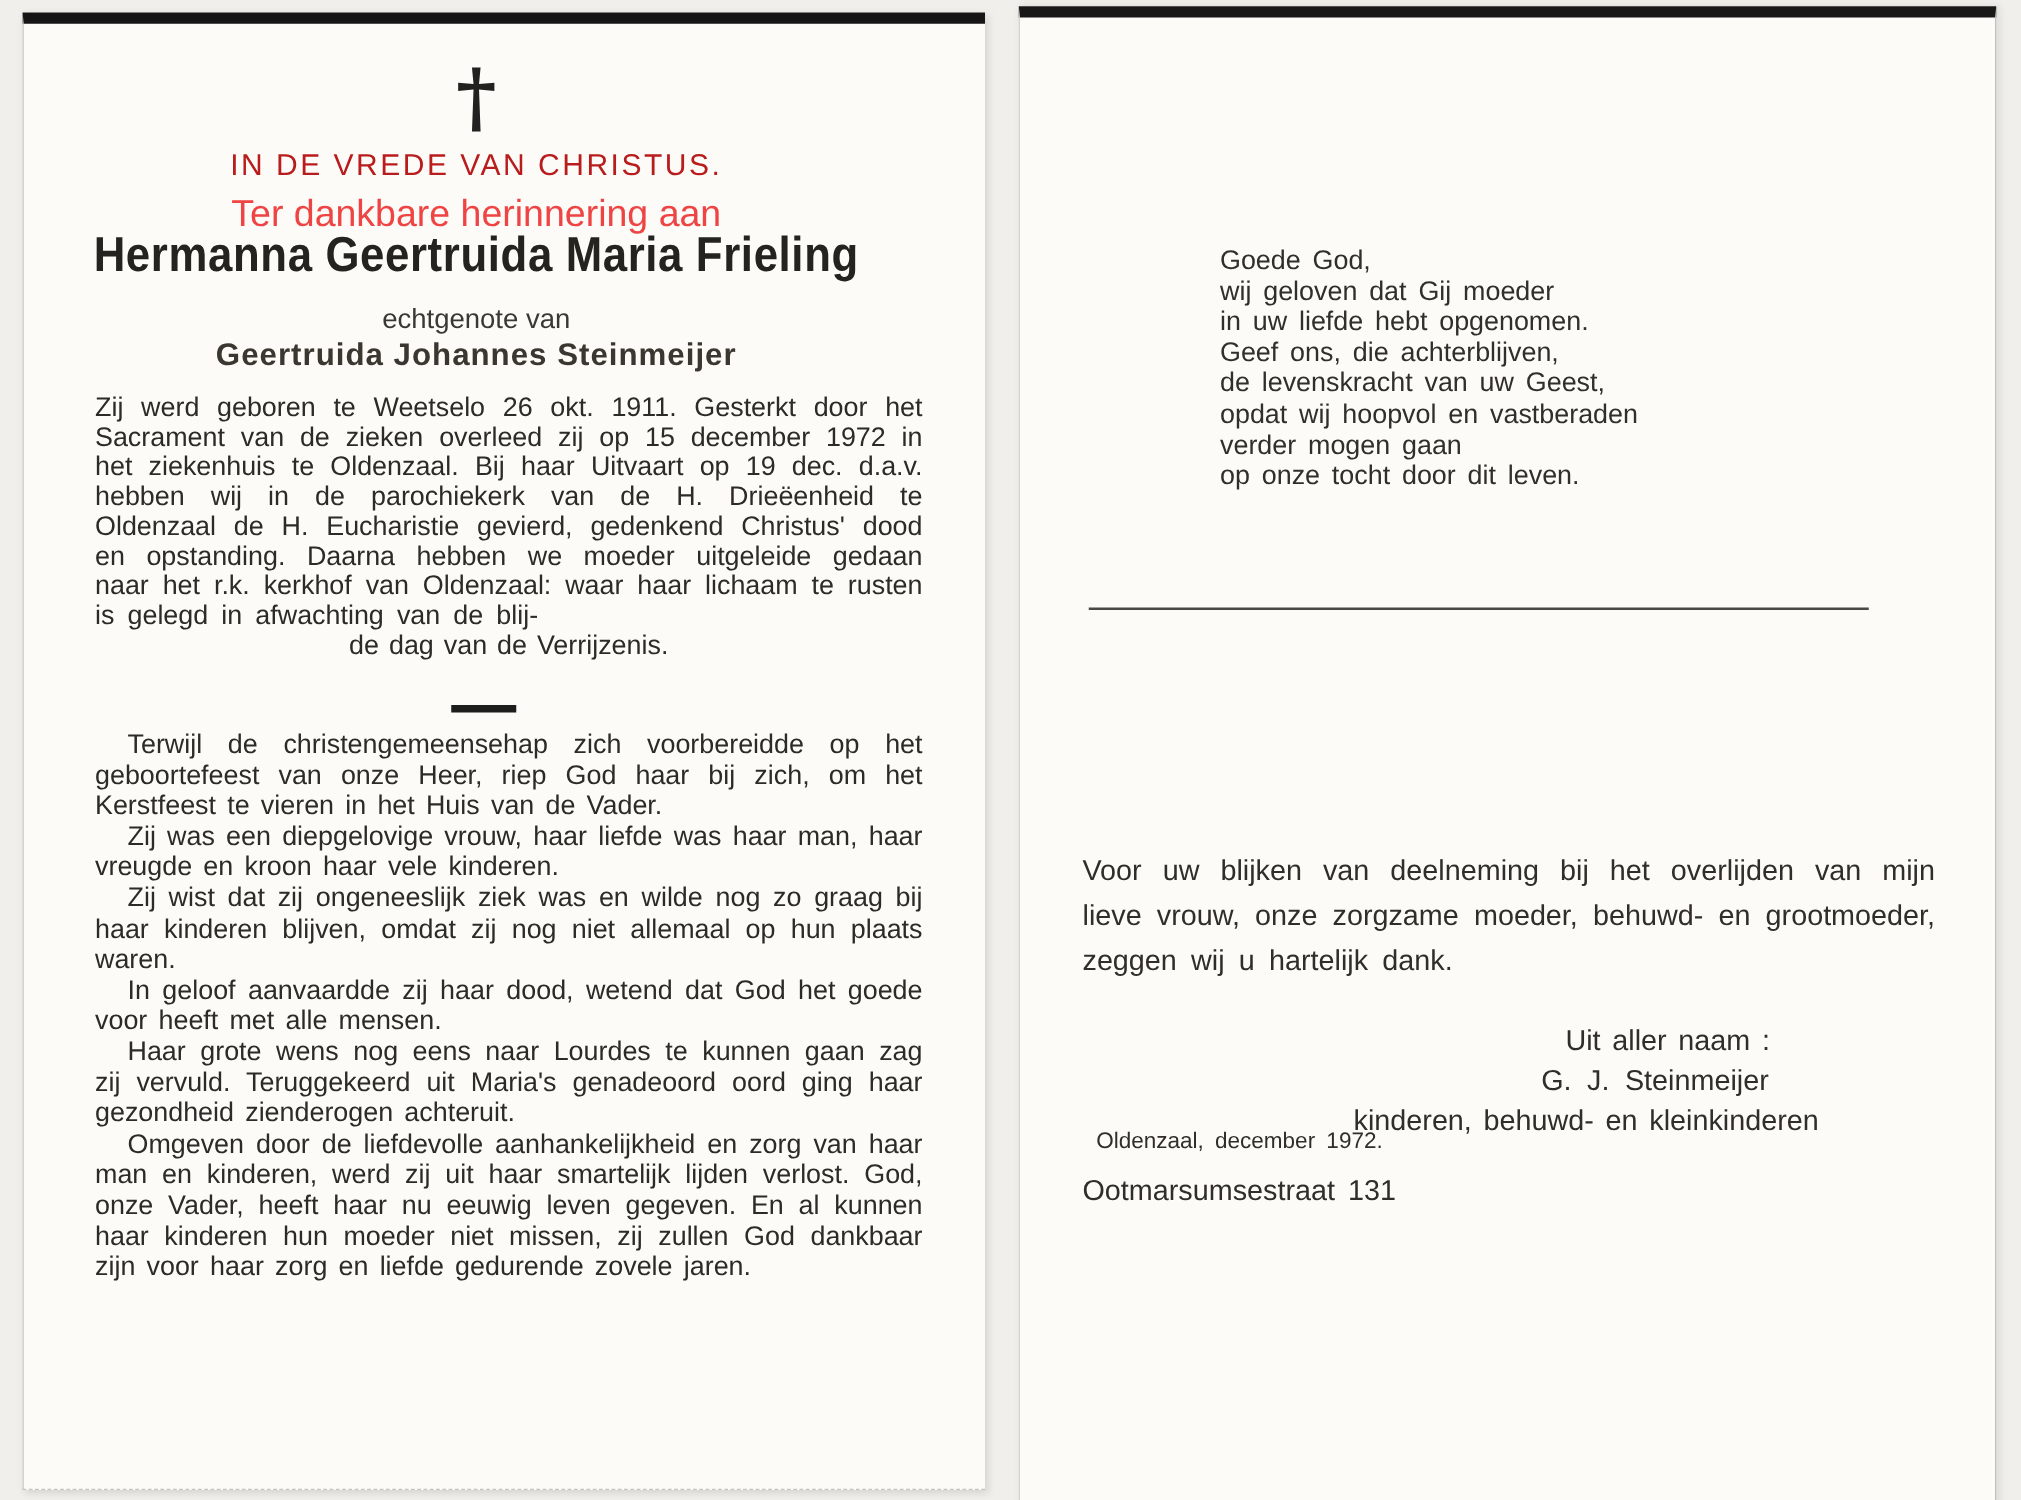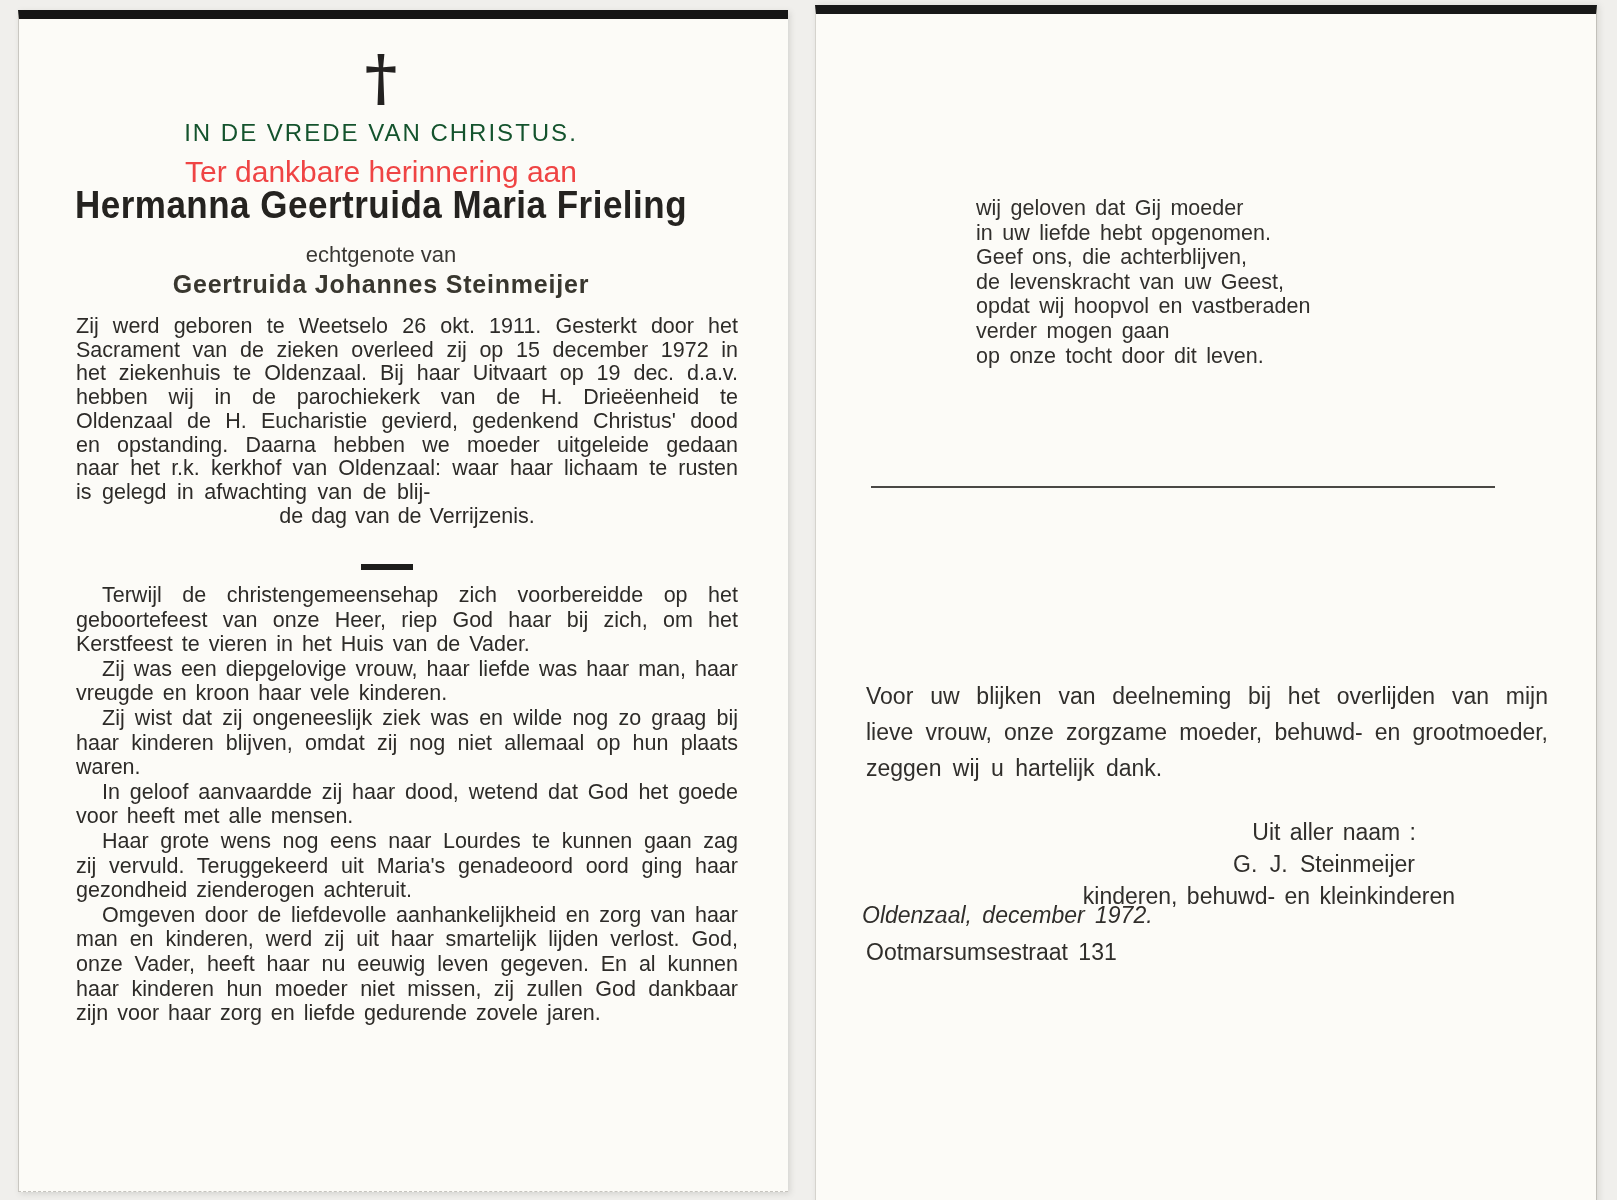--- a/index.html
+++ b/index.html
@@ -26,21 +26,21 @@
     border-right:1px solid #c2c0ba;
     box-shadow:2px 0 6px rgba(90,88,82,0.15);
   }
 
   
   .hdr { position:absolute; left:0; width:724px; text-align:center; }
   .cross {
     top:28px; font-family:"DejaVu Serif", serif;
     font-size:62px; font-weight:bold; line-height:1; color:#232120;
   }
-  .peace   { top:100px; font-size:24px; letter-spacing:2px; color:#14532d; }
+  .peace   { top:100px; font-size:24px; letter-spacing:2px; color:#b91c1c; }
   .subtitle{ top:136px; font-size:30px; color:#ef4444; }
   .name {
     top:163px; font-size:35px; font-weight:bold; letter-spacing:0.5px;
     transform:scaleY(1.12); transform-origin:center top; color:#252320;
     white-space:nowrap;
   }
   .relation{ top:223px; font-size:22px; color:#3a3834; }
   .spouse  { top:251px; font-size:25px; font-weight:bold; letter-spacing:0.8px; color:#39372f; }
   .bio {
     position:absolute; left:57px; top:296px; width:662px;
@@ -73,21 +73,21 @@
     font-size:23px; line-height:36px; text-align:justify; word-spacing:5px;
     color:#302e2b;
   }
   .signature {
     position:absolute; left:50px; top:778px; width:682px;
     font-size:23px; line-height:32px; text-align:right; color:#302e2b;
   }
   .sig-intro  { padding-right:132px; word-spacing:3px;margin-top:24px; }
   .sig-name   { padding-right:133px; word-spacing:6px;text-align:right; }
   .sig-family { padding-right:93px;  word-spacing:3px; }
-  .place   { position:absolute; left:46px; top:888px; font-size:23px; word-spacing:4px; color:#302e2b;font-style:italic; }
+  .place   { position:absolute; left:61px; top:888px; font-size:18px; word-spacing:4px; color:#302e2b; }
   .address { position:absolute; left:50px; top:925px; font-size:23px; word-spacing:4px; color:#302e2b; }
 </style>
 </head>
 <body>
 
 <div class="canvas">
 
   <div class="card card-left">
     <div class="hdr cross">†</div>
     <div class="hdr peace">IN DE VREDE VAN CHRISTUS.</div>
@@ -108,20 +108,21 @@
       <p>Zij was een diepgelovige vrouw, haar liefde was haar man, haar vreugde en kroon haar vele kinderen.</p>
       <p>Zij wist dat zij ongeneeslijk ziek was en wilde nog zo graag bij haar kinderen blijven, omdat zij nog niet allemaal op hun plaats waren.</p>
       <p>In geloof aanvaardde zij haar dood, wetend dat God het goede voor heeft met alle mensen.</p>
       <p>Haar grote wens nog eens naar Lourdes te kunnen gaan zag zij vervuld. Teruggekeerd uit Maria's genadeoord oord ging haar gezondheid zienderogen achteruit.</p>
       <p>Omgeven door de liefdevolle aanhankelijkheid en zorg van haar man en kinderen, werd zij uit haar smartelijk lijden verlost. God, onze Vader, heeft haar nu eeuwig leven gegeven. En al kunnen haar kinderen hun moeder niet missen, zij zullen God dankbaar zijn voor haar zorg en liefde gedurende zovele jaren.</p>
     </div>
   </div>
 
   <div class="card card-right">
     <div class="prayer">
+      <div>Goede God,</div>
       <div>wij geloven dat Gij moeder</div>
       <div>in uw liefde hebt opgenomen.</div>
       <div>Geef ons, die achterblijven,</div>
       <div>de levenskracht van uw Geest,</div>
       <div>opdat wij hoopvol en vastberaden</div>
       <div>verder mogen gaan</div>
       <div>op onze tocht door dit leven.</div>
     </div>
 
     <div class="rule"></div>

